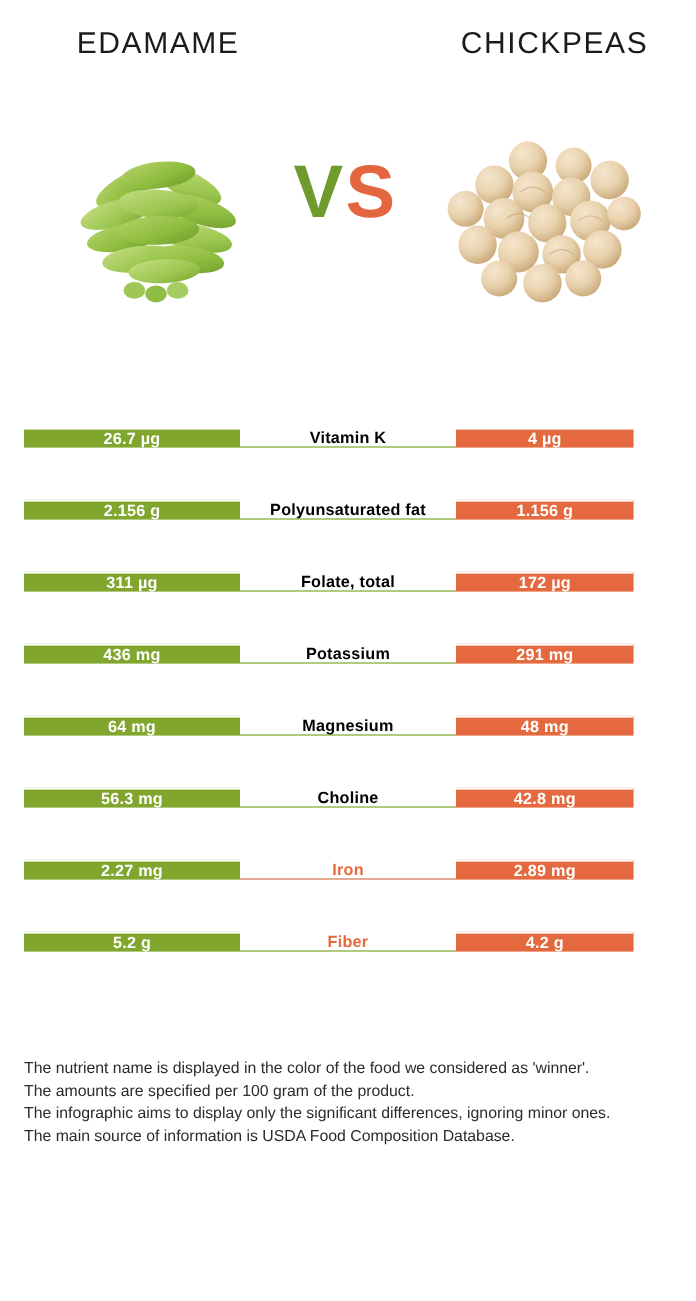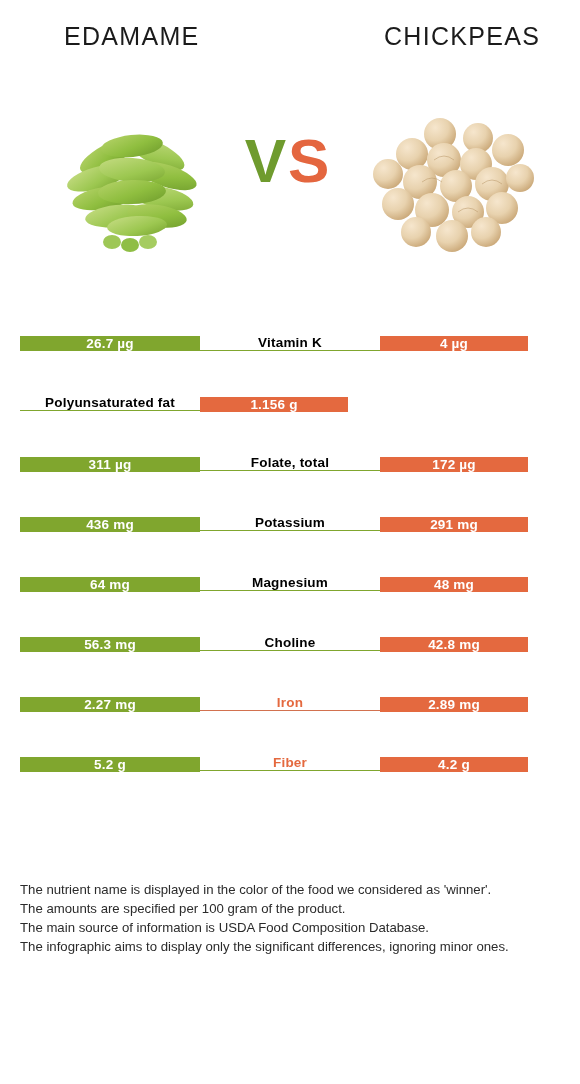--- a/index.html
+++ b/index.html
@@ -75,21 +75,21 @@
     position: absolute;
     left: 20px;
     top: 313px;
     width: 538px;
   }
 
   .row {
     position: relative;
     display: flex;
     height: 60px;
-    align-items: center;
+    align-items: flex-end;
   }
 
   .cell {
     display: flex;
     align-items: center;
     justify-content: center;
     font-size: 13.5px;
     letter-spacing: 0.2px;
   }
 
@@ -239,20 +239,21 @@
     </div>
   </div>
 
   <div class="table" id="table">
       <div class="row sep-green">
         <div class="cell cell-left">26.7 µg</div>
         <div class="cell cell-mid win-green">Vitamin K</div>
         <div class="cell cell-right">4 µg</div>
       </div>
       <div class="row sep-green">
+        <div class="cell cell-left">2.156 g</div>
         <div class="cell cell-mid win-green">Polyunsaturated fat</div>
         <div class="cell cell-right">1.156 g</div>
       </div>
       <div class="row sep-green">
         <div class="cell cell-left">311 µg</div>
         <div class="cell cell-mid win-green">Folate, total</div>
         <div class="cell cell-right">172 µg</div>
       </div>
       <div class="row sep-green">
         <div class="cell cell-left">436 mg</div>
@@ -277,17 +278,17 @@
       <div class="row sep-orange">
         <div class="cell cell-left">5.2 g</div>
         <div class="cell cell-mid win-orange">Fiber</div>
         <div class="cell cell-right">4.2 g</div>
       </div>
     </div>
 
   <div class="footnote">
     <div>The nutrient name is displayed in the color of the food we considered as 'winner'.</div>
     <div>The amounts are specified per 100 gram of the product.</div>
+    <div>The infographic aims to display only the significant differences, ignoring minor ones.</div>
     <div>The main source of information is USDA Food Composition Database.</div>
-    <div>The infographic aims to display only the significant differences, ignoring minor ones.</div>
   </div>
 
 </div>
 
 </body></html>

